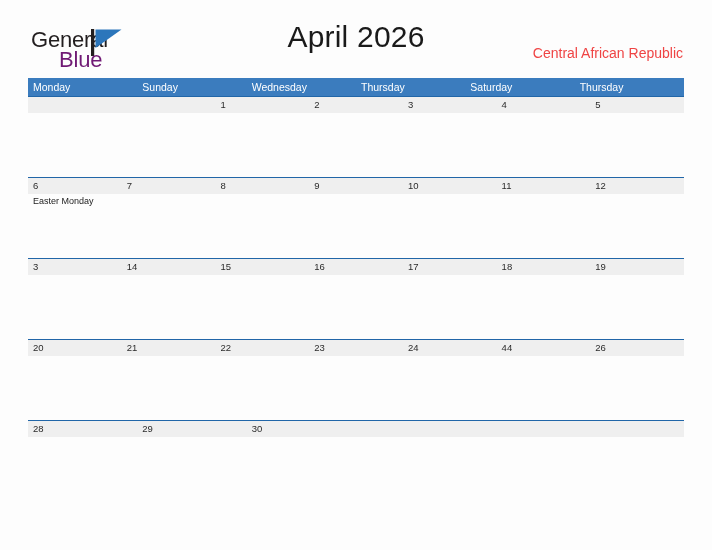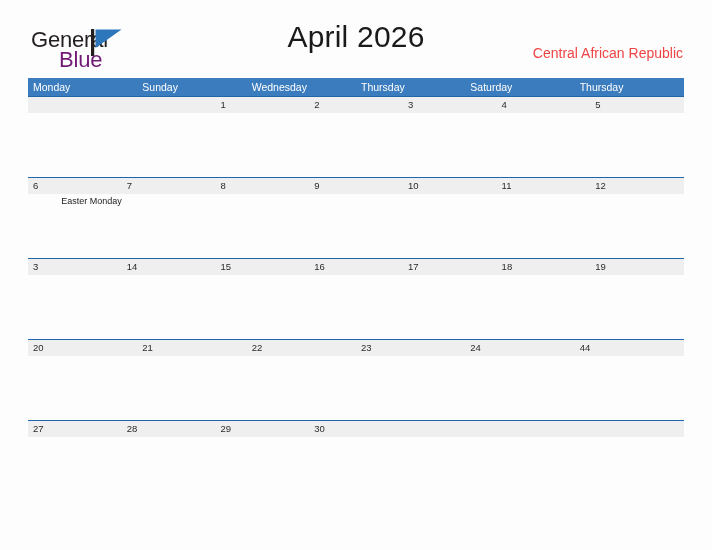--- a/index.html
+++ b/index.html
@@ -137,21 +137,20 @@
     line-height: 16px;
     height: 16px;
   }
   .day-cell .event-label {
     display: block;
     font-size: 9px;
     color: #1c1c1c;
     line-height: 13px;
     margin-top: 1px;
     white-space: nowrap;
-    text-align: right;
   }
   .day-cell.empty .day-number {
     visibility: hidden;
   }
 </style>
 </head>
 <body>
 
 <div id="page-header">
 
@@ -303,30 +302,30 @@
         <span class="event-label"></span>
       </div>
       <div class="day-cell">
         <span class="day-number">24</span>
         <span class="event-label"></span>
       </div>
       <div class="day-cell">
         <span class="day-number">44</span>
         <span class="event-label"></span>
       </div>
-    </div>
-  </div>
-
-  <div class="week-row">
-    <div class="band"></div>
-    <div class="cells">
-      <div class="day-cell">
-        <span class="day-number">27</span>
-        <span class="event-label"></span>
-      </div>
+      <div class="day-cell">
+        <span class="day-number">26</span>
+        <span class="event-label"></span>
+      </div>
+    </div>
+  </div>
+
+  <div class="week-row">
+    <div class="band"></div>
+    <div class="cells">
       <div class="day-cell">
         <span class="day-number">28</span>
         <span class="event-label"></span>
       </div>
       <div class="day-cell">
         <span class="day-number">29</span>
         <span class="event-label"></span>
       </div>
       <div class="day-cell">
         <span class="day-number">30</span>

